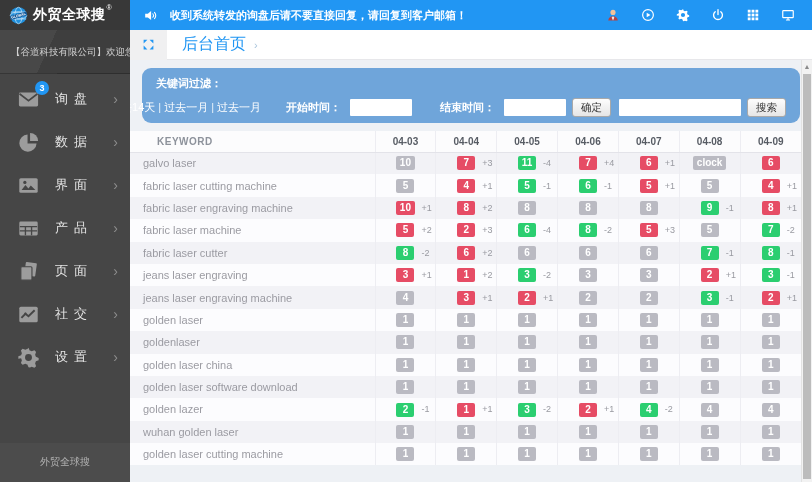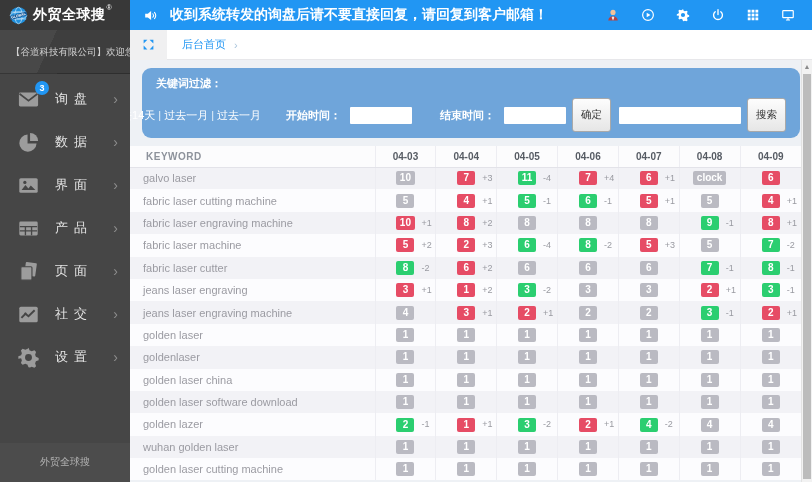--- a/index.html
+++ b/index.html
@@ -9,21 +9,21 @@
   svg{display:block;width:100%;height:100%;}
 
   
   .topbar{position:absolute;top:0;left:0;right:0;height:30px;background:var(--accent);
           display:flex;align-items:center;z-index:6;}
   .logo{width:130px;height:30px;background:#383838;display:flex;align-items:center;
         padding-left:9px;flex:0 0 130px;}
   .globe{width:19px;height:19px;flex:0 0 19px;}
   .logo-text{color:#fff;font-weight:bold;font-size:14px;letter-spacing:.5px;margin-left:5px;white-space:nowrap;}
   .logo-reg{color:#fff;font-size:7px;align-self:flex-start;margin-top:4px;margin-left:1px;}
-  .notice{display:flex;align-items:center;color:#fff;font-size:14px;font-weight:bold;
+  .notice{display:flex;align-items:center;color:#fff;font-size:11px;font-weight:bold;
           margin-left:13px;white-space:nowrap;}
   .speaker{width:15px;height:15px;color:#fff;margin-right:12px;}
   .top-icons{margin-left:auto;display:flex;align-items:center;gap:21px;padding-right:17px;color:#fff;}
   .ticon{width:14px;height:14px;cursor:pointer;}
 
   
   .sidebar{position:absolute;top:30px;left:0;bottom:0;width:130px;background:#464646;overflow:hidden;}
   .side-head{padding:12px 11px 11px;background:#3e3e3e;color:#d2d2d2;font-size:9.5px;line-height:2.1;
              border-bottom:1px solid rgba(0,0,0,.25);white-space:nowrap;
              background-image:linear-gradient(115deg,rgba(255,255,255,.05) 0 38%,transparent 38%);}
@@ -37,47 +37,47 @@
   .mi-chev{margin-left:auto;color:#8d8d8d;font-size:14px;line-height:1;}
   .side-foot{position:absolute;bottom:0;left:0;right:0;padding:9px 0 11px;text-align:center;
              color:#b2b2b2;font-size:10px;line-height:1.9;background:#4c4c4c;}
 
   
   .main{position:absolute;top:30px;left:130px;right:0;bottom:0;overflow:hidden;}
   .crumb-bar{height:30px;background:#fff;display:flex;align-items:center;border-bottom:1px solid #e7e7ea;}
   .expand-box{width:37px;height:30px;background:#f0f0f1;display:flex;align-items:center;
               justify-content:center;color:var(--accent);cursor:pointer;flex:0 0 37px;}
   .expand-box svg{width:13px;height:13px;}
-  .crumb-link{color:var(--accent);font-size:11px;margin-left:15px;cursor:pointer;text-decoration:none;}
+  .crumb-link{color:var(--accent);font-size:16px;margin-left:15px;cursor:pointer;text-decoration:none;}
   .crumb-sep{color:#a9c4dc;font-size:11px;margin-left:8px;}
 
   
   .filter-panel{margin:8px 12px 8px 12px;background:var(--panel);border-radius:9px;
                 padding:8px 14px 6px 14px;color:#fff;}
   .f-row{display:flex;align-items:center;font-size:11px;white-space:nowrap;}
   .f-row2{justify-content:flex-end;margin-top:7px;}
   .f-label{font-weight:bold;margin-right:9px;}
   .f-link{color:#fff;cursor:pointer;text-decoration:none;margin-right:13px;}
   .f-row2 .f-link{margin-right:3px;margin-left:3px;}
   .f-sep{color:#e8f1fa;}
   .f-row2 .f-label{margin-left:22px;}
   .f-input{width:62px;height:17px;border:none;border-radius:1px;background:#fff;margin-right:6px;
            font-size:10px;padding:0 4px;outline:none;}
   .f-search{width:122px;}
-  .f-btn{height:34px;font-size:10.5px;padding:0 8px;margin-right:8px;cursor:pointer;color:#333;
+  .f-btn{height:19px;font-size:10.5px;padding:0 8px;margin-right:8px;cursor:pointer;color:#333;
          background:linear-gradient(#fdfdfd,#e6e6e6);border:1px solid #a9a9a9;border-radius:3px;}
   .f-btn:last-child{margin-right:0;}
 
   
   .table-wrap{margin-right:11px;background:#fff;}
   table{width:100%;border-collapse:collapse;table-layout:fixed;}
   col.kwcol{width:245px;}
   thead th{height:21px;font-size:10px;color:#575c64;background:#fcfcfd;font-weight:bold;
            border-bottom:1px solid #e3e3e9;border-left:1px solid #ededf2;}
-  thead th.kw-h{text-align:left;padding-left:16px;color:#8d929b;border-left:none;letter-spacing:.5px;}
+  thead th.kw-h{text-align:left;padding-left:27px;color:#8d929b;border-left:none;letter-spacing:.5px;}
   tbody td{height:22.4px;font-size:11px;}
   tbody tr:nth-child(odd){background:#f2f2f6;}
   tbody tr:nth-child(even){background:#fcfcfe;}
   td.kw-c{color:#9b9ba2;padding-left:13px;white-space:nowrap;overflow:hidden;}
   td.rank{text-align:center;position:relative;border-left:1px solid #ededf2;}
   .badge{display:inline-block;min-width:18px;padding:1px 4px;border-radius:2px;color:#fff;
          font-size:10px;font-weight:bold;line-height:12px;vertical-align:middle;}
   .badge.red{background:var(--red);}
   .badge.green{background:var(--green);}
   .badge.gray{background:var(--gray);}

